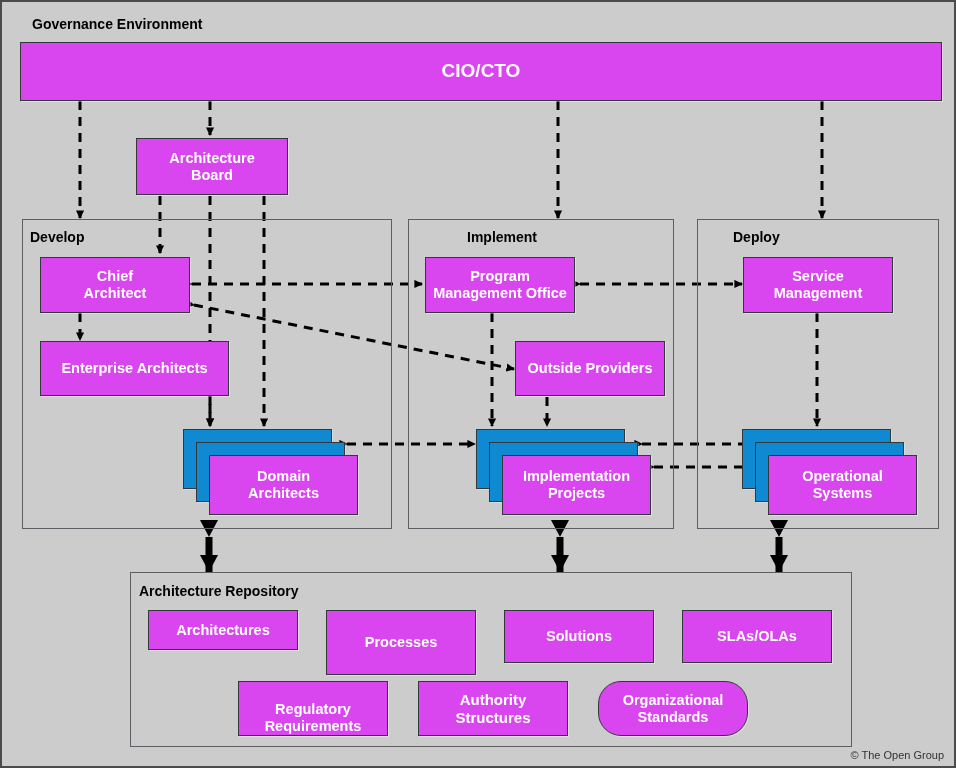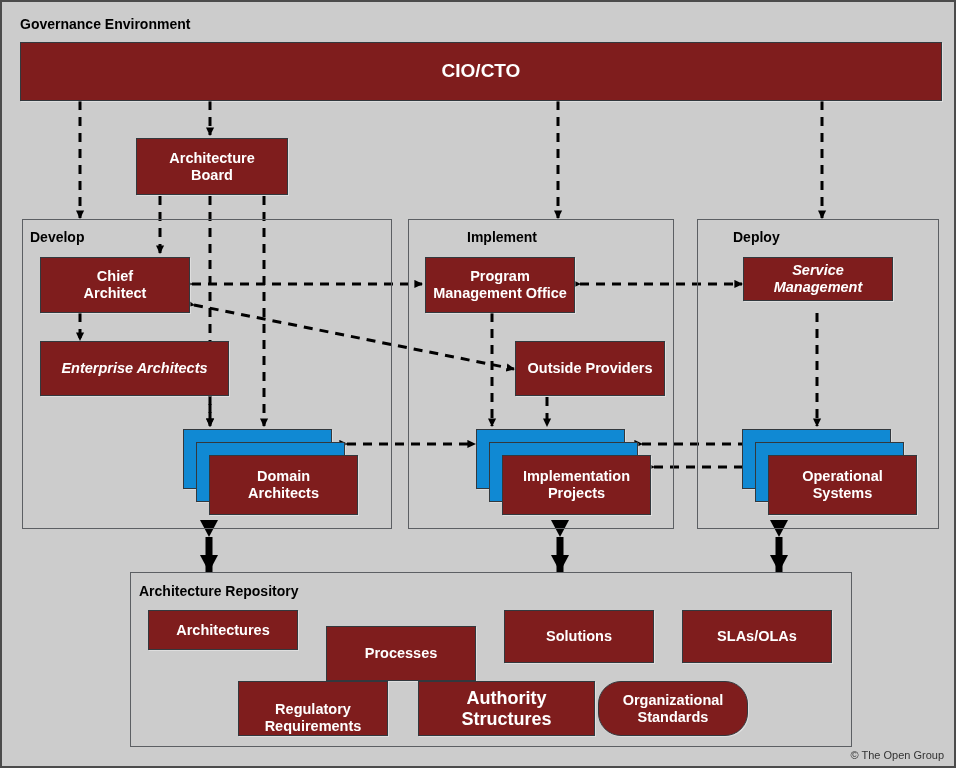--- a/index.html
+++ b/index.html
@@ -22,21 +22,21 @@
     position: absolute;
     left: 0;
     top: 0;
     width: 956px;
     height: 768px;
     pointer-events: none;
   }
   
   .box {
     position: absolute;
-    background: #7f1d1d;
+    background: #d946ef;
     border: 1px solid #33383d;
     color: #ffffff;
     font-weight: bold;
     display: flex;
     align-items: center;
     justify-content: center;
     text-align: center;
     line-height: 1.16;
     box-sizing: border-box;
     box-shadow: 1px 1px 0 rgba(255,255,255,0.35);
@@ -59,20 +59,21 @@
     z-index: 6;
     white-space: nowrap;
   }
   .outer-title {
     position: absolute;
     font-weight: bold;
     font-size: 14px;
     color: #000000;
     z-index: 6;
     white-space: nowrap;
+    margin-left: 12px;
   }
   .copyright {
     position: absolute;
     font-size: 11px;
     color: #333333;
     white-space: nowrap;
     z-index: 6;
   }
   
   .stack-card {
@@ -163,21 +164,21 @@
   </div>
 
   <div class="panel" style="left:20px; top:217px; width:370px; height:310px;"></div>
   <div class="panel-title" style="left:28px; top:227px;">Develop</div>
 
   <div class="box" style="left:38px; top:255px; width:150px; height:56px; font-size:14.5px;">
     <span>Chief
 Architect</span>
   </div>
 
-  <div class="box" style="left:38px; top:339px; width:189px; height:55px; font-size:14.5px;font-style:italic;">
+  <div class="box" style="left:38px; top:339px; width:189px; height:55px; font-size:14.5px;">
     <span>Enterprise Architects</span>
   </div>
 
   <div class="stack-card" style="left:181px; top:427px; width:149px; height:60px;"></div>
   <div class="stack-card" style="left:194px; top:440px; width:149px; height:60px;"></div>
   <div class="box" style="left:207px; top:453px; width:149px; height:60px; font-size:14.5px;">
     <span>Domain
 Architects</span>
   </div>
 
@@ -196,53 +197,53 @@
   <div class="stack-card" style="left:474px; top:427px; width:149px; height:60px;"></div>
   <div class="stack-card" style="left:487px; top:440px; width:149px; height:60px;"></div>
   <div class="box" style="left:500px; top:453px; width:149px; height:60px; font-size:14.5px;align-items:center;">
     <span>Implementation
 Projects</span>
   </div>
 
   <div class="panel" style="left:695px; top:217px; width:242px; height:310px;"></div>
   <div class="panel-title" style="left:731px; top:227px;">Deploy</div>
 
-  <div class="box" style="left:741px; top:255px; width:150px; height:44px; font-size:14.5px;font-style:italic;">
+  <div class="box" style="left:741px; top:255px; width:150px; height:56px; font-size:14.5px;">
     <span>Service
 Management</span>
   </div>
 
   <div class="stack-card" style="left:740px; top:427px; width:149px; height:60px;"></div>
   <div class="stack-card" style="left:753px; top:440px; width:149px; height:60px;"></div>
   <div class="box" style="left:766px; top:453px; width:149px; height:60px; font-size:14.5px;">
     <span>Operational
 Systems</span>
   </div>
 
   <div class="panel" style="left:128px; top:570px; width:722px; height:175px;"></div>
   <div class="panel-title" style="left:137px; top:581px;">Architecture Repository</div>
 
   <div class="box" style="left:146px; top:608px; width:150px; height:40px; font-size:14.5px;">
     <span>Architectures</span>
   </div>
-  <div class="box" style="left:324px; top:624px; width:150px; height:55px; font-size:14.5px;text-align:center;">
+  <div class="box" style="left:324px; top:608px; width:150px; height:65px; font-size:14.5px;text-align:center;">
     <span>Processes</span>
   </div>
   <div class="box" style="left:502px; top:608px; width:150px; height:53px; font-size:14.5px;justify-content:center;">
     <span>Solutions</span>
   </div>
   <div class="box" style="left:680px; top:608px; width:150px; height:53px; font-size:14.5px;">
     <span>SLAs/OLAs</span>
   </div>
 
   <div class="box" style="left:236px; top:679px; width:150px; height:55px; font-size:14.5px;align-items:flex-end;">
     <span>Regulatory
 Requirements</span>
   </div>
-  <div class="box" style="left:416px; top:679px; width:177px; height:55px; font-size:18px;justify-content:center;">
+  <div class="box" style="left:416px; top:679px; width:150px; height:55px; font-size:15px;justify-content:center;">
     <span>Authority
 Structures</span>
   </div>
   <div class="box" style="left:596px; top:679px; width:150px; height:55px; font-size:14.5px;border-radius:23px;">
     <span>Organizational
 Standards</span>
   </div>
 
   <div class="copyright" style="right:10px; bottom:5px;">© The Open Group</div>
 

